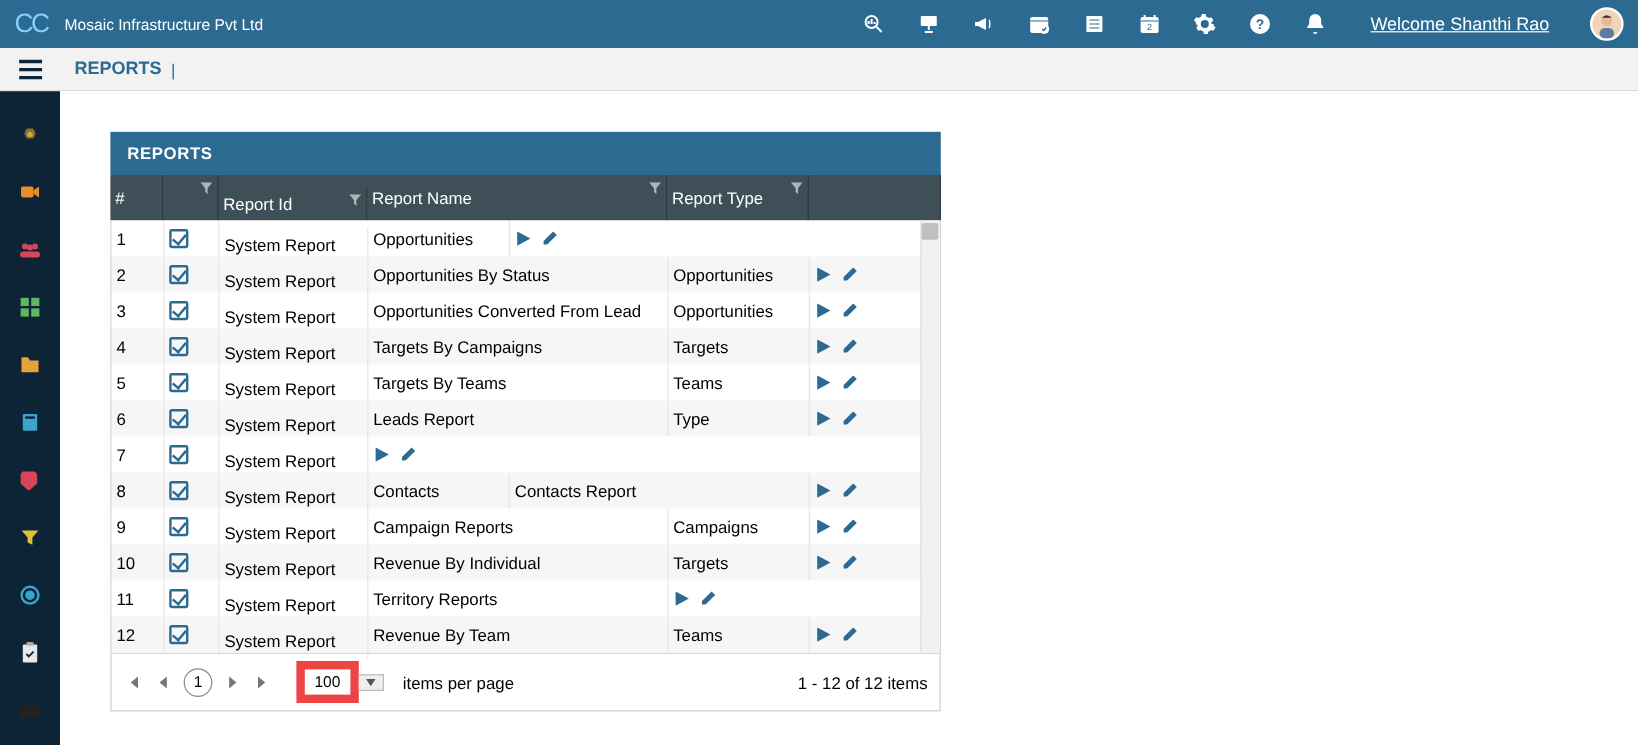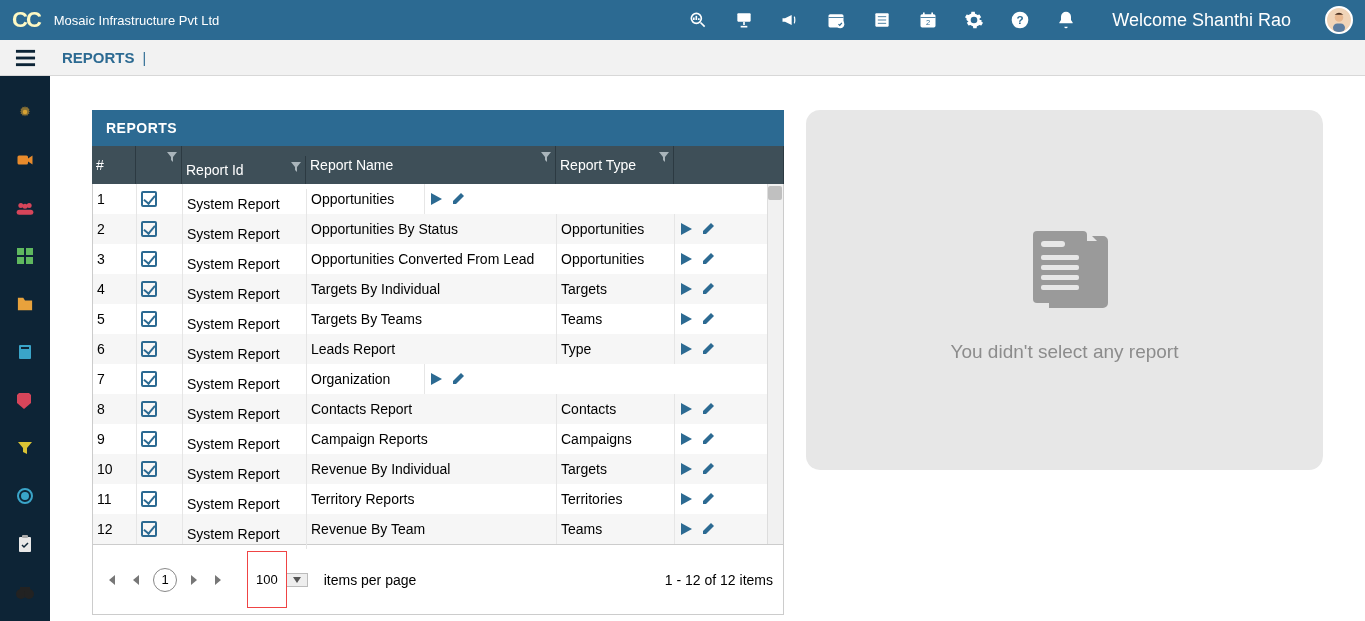--- a/index.html
+++ b/index.html
@@ -1,25 +1,25 @@
 <!DOCTYPE html>
 <html><head>
 <meta charset="utf-8">
 <style>
   * { box-sizing: border-box; margin: 0; padding: 0; }
   body { font-family: Arial, sans-serif; font-size: 14px; background: #fff; overflow: hidden; }
 
   
   .topbar { height: 40px; background: #2c6a92; display: flex; align-items: center; padding: 0 12px; color: #fff; }
-  .logo { color: #fef9c3; font-weight: bold; font-size: 22px; letter-spacing: -2px; margin-right: 14px; }
+  .logo { color: #7dd3fc; font-weight: normal; font-size: 22px; letter-spacing: -2px; margin-right: 14px; }
   .company { font-size: 13px; flex: 0 0 auto; }
   .topbar-spacer { flex: 1; }
   .topbar-icons { display: flex; align-items: center; gap: 26px; }
   .topbar-icon { width: 20px; height: 20px; color: #fff; cursor: pointer; display:flex; align-items:center; justify-content:center;}
-  .welcome { font-size: 18px; margin-left: 10px; margin-right: 8px; }
+  .welcome { font-size: 15px; margin-left: 10px; margin-right: 8px; text-decoration: underline; }
   .avatar { width: 28px; height: 28px; border-radius: 50%; background: #f0d4b8; border: 2px solid #fff; display:flex; align-items:center; justify-content:center; overflow:hidden;}
 
   
   .breadcrumb-bar { height: 36px; display: flex; align-items: center; background: #f2f2f2; border-bottom: 1px solid #d8d8d8; }
   .hamburger-box { width: 50px; height: 36px; display: flex; align-items:center; justify-content:center; cursor:pointer; }
   .breadcrumb { color: #2c6a92; font-weight: bold; font-size: 15px; padding-left: 12px; }
   .breadcrumb-sep { color: #2c6a92; margin-left: 8px; font-weight: normal; }
 
   
   .sidebar { position: absolute; left:0; top:76px; bottom:0; width: 50px; background: #0d2436; display:flex; flex-direction:column; align-items:center; gap: 28px; padding-top: 26px;}
@@ -51,21 +51,21 @@
   .row-actions { display:flex; gap: 8px;}
   .play-btn, .edit-btn { cursor: pointer; }
   .scroll-gutter { position: absolute; right:0; top:0; bottom:0; width: 16px; background: #f1f1f1; border-left:1px solid #ddd;}
   .scroll-thumb { position:absolute; right:1px; top:2px; width:14px; height:14px; background:#c0c0c0; border-radius:2px;}
 
   
   .pager { display: flex; align-items: center; border: 1px solid #ccc; border-top: 1px solid #ccc; padding: 6px 10px; background: #fff; font-size: 14px; gap: 10px;}
   .pager-btn { cursor: pointer; color: #5a5a5a; padding: 0 2px;}
   .pager-current { width: 24px; height: 24px; border-radius: 50%; border: 1px solid #888; display: flex; align-items: center; justify-content: center; font-size: 13px; }
   .page-size { display: flex; align-items: center; margin-left: 10px;}
-  .page-size-val { border: 1px solid #ef4444; padding: 20px 8px; background: #fff; font-size: 13px;}
+  .page-size-val { border: 7px solid #ef4444; padding: 3px 8px; background: #fff; font-size: 13px;}
   .page-size-dd { border: 1px solid #bbb; border-left: none; background: #eee; padding: 3px 6px; cursor: pointer; }
   .pager-label { margin-left: 6px;}
   .pager-spacer { flex: 1; }
 
   
   .placeholder-panel { flex: 1; min-height: 360px; background: #e7e7e7; border-radius: 14px; display: flex; flex-direction: column; align-items:center; justify-content: center; color: #8c8c8c; }
   .doc-icon { margin-bottom: 24px; }
   .placeholder-text { font-size: 19px; color: #8c8c8c; }
 
   svg { display: block; }
@@ -348,21 +348,21 @@
                 </span>
               </div>
             </div>
           </div>
           <div class="grid-row">
             <div class="cell col-num">4</div>
             <div class="cell col-chk">
               <div class="chk"></div>
             </div>
             <div class="cell col-id">System Report</div>
-            <div class="cell col-name">Targets By Individual</div>
+            <div class="cell col-name">Targets By Campaigns</div>
             <div class="cell col-type">Targets</div>
             <div class="cell col-act">
               <div class="row-actions">
                 <span class="play-btn">
                   <svg width="14" height="14" viewBox="0 0 14 14" fill="#2c6a92">
                     <path d="M2 1l11 6-11 6z"></path>
                   </svg>
                 </span>
                 <span class="edit-btn">
                   <svg width="14" height="14" viewBox="0 0 14 14" fill="#2c6a92">
@@ -417,21 +417,20 @@
                 </span>
               </div>
             </div>
           </div>
           <div class="grid-row">
             <div class="cell col-num">7</div>
             <div class="cell col-chk">
               <div class="chk"></div>
             </div>
             <div class="cell col-id">System Report</div>
-            <div class="cell col-type">Organization</div>
             <div class="cell col-act">
               <div class="row-actions">
                 <span class="play-btn">
                   <svg width="14" height="14" viewBox="0 0 14 14" fill="#2c6a92">
                     <path d="M2 1l11 6-11 6z"></path>
                   </svg>
                 </span>
                 <span class="edit-btn">
                   <svg width="14" height="14" viewBox="0 0 14 14" fill="#2c6a92">
                     <path d="M10 1l3 3-8 8H2v-3z"></path>
@@ -439,22 +438,22 @@
                 </span>
               </div>
             </div>
           </div>
           <div class="grid-row">
             <div class="cell col-num">8</div>
             <div class="cell col-chk">
               <div class="chk"></div>
             </div>
             <div class="cell col-id">System Report</div>
+            <div class="cell col-type">Contacts</div>
             <div class="cell col-name">Contacts Report</div>
-            <div class="cell col-type">Contacts</div>
             <div class="cell col-act">
               <div class="row-actions">
                 <span class="play-btn">
                   <svg width="14" height="14" viewBox="0 0 14 14" fill="#2c6a92">
                     <path d="M2 1l11 6-11 6z"></path>
                   </svg>
                 </span>
                 <span class="edit-btn">
                   <svg width="14" height="14" viewBox="0 0 14 14" fill="#2c6a92">
                     <path d="M10 1l3 3-8 8H2v-3z"></path>
@@ -509,21 +508,20 @@
               </div>
             </div>
           </div>
           <div class="grid-row">
             <div class="cell col-num">11</div>
             <div class="cell col-chk">
               <div class="chk"></div>
             </div>
             <div class="cell col-id">System Report</div>
             <div class="cell col-name">Territory Reports</div>
-            <div class="cell col-type">Territories</div>
             <div class="cell col-act">
               <div class="row-actions">
                 <span class="play-btn">
                   <svg width="14" height="14" viewBox="0 0 14 14" fill="#2c6a92">
                     <path d="M2 1l11 6-11 6z"></path>
                   </svg>
                 </span>
                 <span class="edit-btn">
                   <svg width="14" height="14" viewBox="0 0 14 14" fill="#2c6a92">
                     <path d="M10 1l3 3-8 8H2v-3z"></path>
@@ -589,32 +587,15 @@
                 <path d="M0 0h8L4 6z"></path>
               </svg>
             </div>
         </div>
         <span class="pager-label">items per page</span>
         <div class="pager-spacer"></div>
         <span>1 - 12 of 12 items</span>
       </div>
     </div>
 
-    <div class="placeholder-panel">
-      <div class="doc-icon">
-        <svg width="100" height="100" viewBox="0 0 100 100" fill="#9a9a9a">
-          <rect x="18" y="14" width="54" height="72" rx="4"></rect>
-          <rect x="26" y="24" width="24" height="6" rx="3" fill="#e7e7e7"></rect>
-          <rect x="26" y="38" width="38" height="5" rx="2" fill="#e7e7e7"></rect>
-          <rect x="26" y="48" width="38" height="5" rx="2" fill="#e7e7e7"></rect>
-          <rect x="26" y="58" width="38" height="5" rx="2" fill="#e7e7e7"></rect>
-          <rect x="26" y="68" width="38" height="5" rx="2" fill="#e7e7e7"></rect>
-          <path d="M72 24 L88 24 L88 86 L34 86 L34 86" fill="none" stroke="#9a9a9a" stroke-width="10" stroke-linejoin="round"></path>
-          <rect x="72" y="24" width="16" height="62" fill="#9a9a9a"></rect>
-          <rect x="76" y="32" width="8" height="46" fill="#e7e7e7" opacity="0"></rect>
-          <path d="M72 14 L72 24 L82 24 Z" fill="#e7e7e7"></path>
-        </svg>
-      </div>
-      <div class="placeholder-text">You didn't select any report</div>
-    </div>
 
   </div>
 </div>
 
 </body></html>

